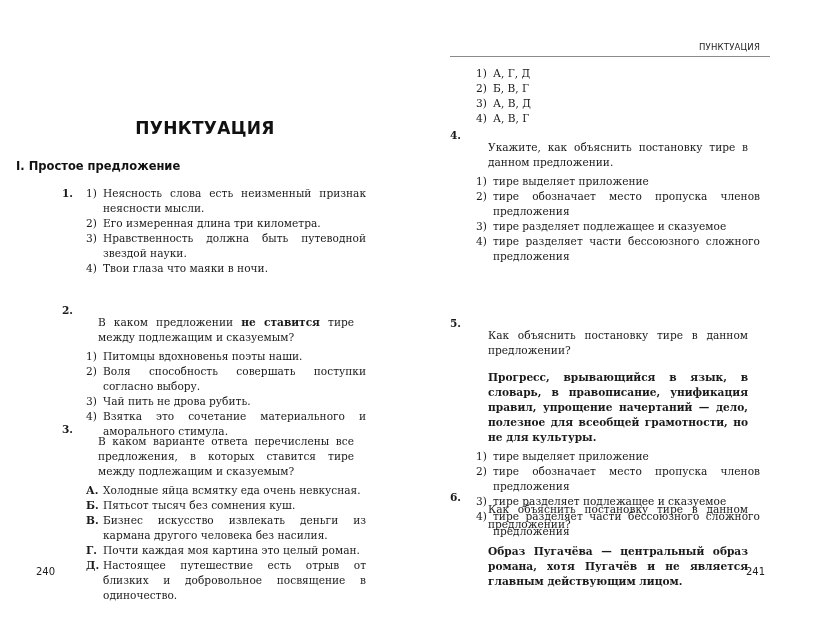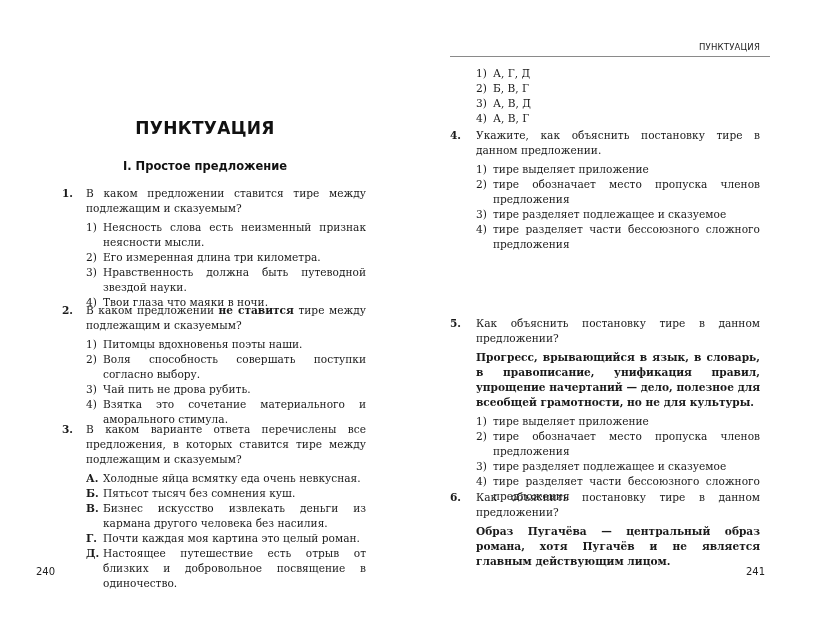--- a/index.html
+++ b/index.html
@@ -4,52 +4,51 @@
 <style>
   html, body { margin:0; padding:0; background:#ffffff; }
   body { width:820px; height:636px; position:relative; overflow:hidden;
          font-family:"DejaVu Serif", serif; color:#1a1a1a; }
   .page { position:absolute; top:0; height:451px; }
   .left { left:0; width:410px; }
   .right { left:410px; width:410px; }
 
   .chapter-title { position:absolute; left:0; width:410px; top:118px; text-align:center;
     font-family:"DejaVu Sans", sans-serif; font-weight:bold; font-size:17px; letter-spacing:0.3px; color:#111; }
-  .section-title { position:absolute; left:0; width:410px; top:159px; text-align:center;
-    font-family:"DejaVu Sans", sans-serif; font-weight:bold; font-size:11.5px; color:#111; }
+  .section-title { position:absolute; left:0; width:410px; top:159px; 
+    font-family:"DejaVu Sans", sans-serif; font-weight:bold; font-size:11.5px; color:#111;padding-left:16px; }
 
   .run-head { position:absolute; top:42px; right:60px; font-family:"DejaVu Sans", sans-serif;
     font-size:8.5px; letter-spacing:0.2px; color:#222; }
   .run-rule { position:absolute; top:56px; left:40px; width:320px; height:1px; background:#8a8a8a; }
 
   .folio { position:absolute; top:566px; font-family:"DejaVu Sans", sans-serif; font-size:10px; color:#222;text-align:center; }
 
   .q { position:absolute; font-size:10.6px; line-height:15px; }
   .q .num { position:absolute; left:0; top:0; font-weight:bold; }
   .q .body { position:absolute; left:24px; right:0; top:0; }
-  .q p { margin:0; text-align:justify; }
+  .q p { margin:12px; text-align:justify; }
   .q .stem { margin-bottom:4px; }
   .q .quote { font-weight:bold; margin-bottom:4px; text-align:justify; }
   .opt { position:relative; padding-left:17px; text-align:justify; }
   .opt .lab { position:absolute; left:0; top:0; }
   .opt.letter .lab { font-weight:bold; }
   .b { font-weight:bold; }
   .answers { position:absolute; font-size:10.6px; line-height:15px; }
 </style>
 </head>
 <body>
 
 <div class="page left">
   <div class="chapter-title">ПУНКТУАЦИЯ</div>
   <div class="section-title">I. Простое предложение</div>
 
   <div class="q" style="left:62px; width:304px; top:186px;">
     <span class="num">1.</span>
     <div class="body">
-      <p class="stem">В каком предложении ставится тире между подлежащим и сказуемым?</p>
       <div class="opt"><span class="lab">1)</span><span>Неясность слова есть неизменный признак неясности мысли.</span></div>
       <div class="opt"><span class="lab">2)</span><span>Его измеренная длина три километра.</span></div>
       <div class="opt"><span class="lab">3)</span><span>Нравственность должна быть путеводной звездой науки.</span></div>
       <div class="opt"><span class="lab">4)</span><span>Твои глаза что маяки в ночи.</span></div>
     </div>
   </div>
 
   <div class="q" style="left:62px; width:304px; top:303px;">
     <span class="num">2.</span>
     <div class="body">

